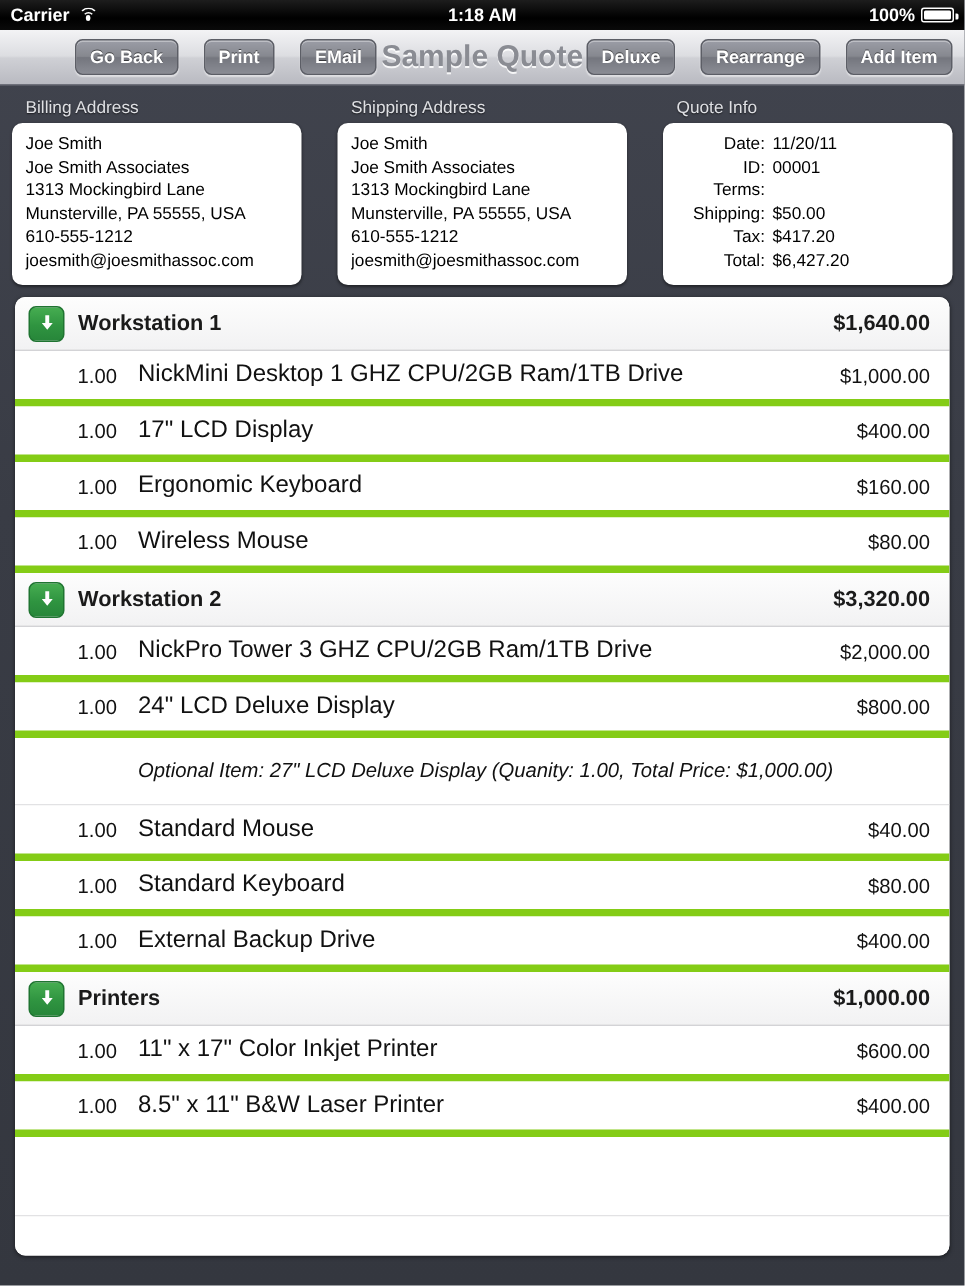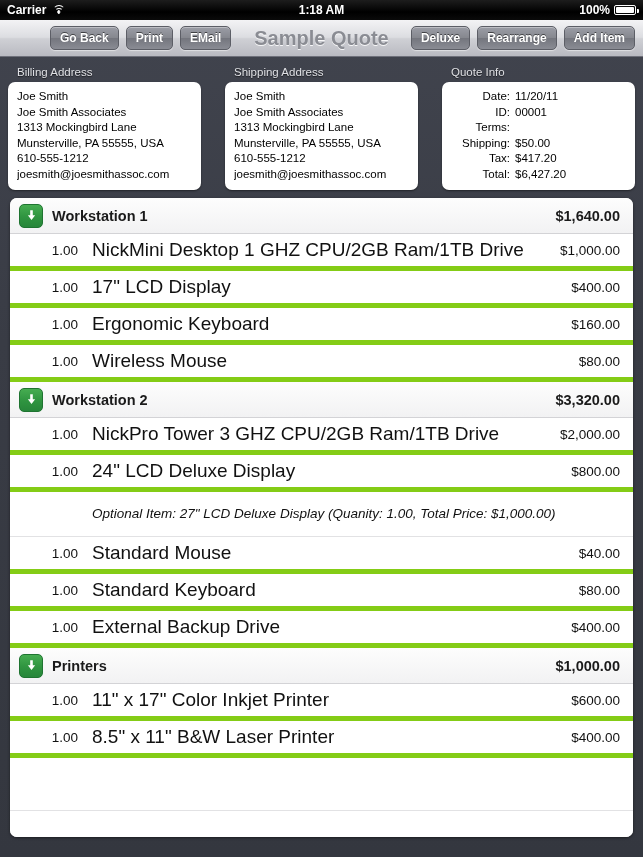--- a/index.html
+++ b/index.html
@@ -45,21 +45,21 @@
     width:2px; height:4px; background:#fff; border-radius:0 1px 1px 0; }
   .battery span { display:block; height:100%; background:#fff; border-radius:1px; }
 
   
   .toolbar {
     height:37px;
     background:linear-gradient(180deg,#f3f3f5 0%,#dcdde1 48%,#cfd0d5 52%,#b9bac1 100%);
     border-bottom:1px solid #6e707a;
     display:flex; align-items:center; padding:0 8px; position:relative;
   }
-  .tb-group { display:flex; gap:7px; z-index:2;padding-left:42px; }
+  .tb-group { display:flex; gap:17px; z-index:2;padding-left:42px; }
   .tb-group.right { margin-left:auto; }
   .btn {
     font-family:"Liberation Sans", sans-serif;
     font-size:12px; font-weight:bold; color:#fff;
     text-shadow:0 -1px 0 rgba(0,0,0,.55);
     padding:5px 9px; border-radius:5px;
     background:linear-gradient(180deg,#9b9da6 0%,#86888f 48%,#74767e 52%,#8a8c94 100%);
     border:1px solid #5c5e66;
     box-shadow:inset 0 1px 0 rgba(255,255,255,.35), 0 1px 1px rgba(255,255,255,.5);
     cursor:pointer; white-space:nowrap; line-height:1;
@@ -112,21 +112,21 @@
   .group-name { font-size:14.5px; font-weight:bold; color:#1a1a1a; flex:1 1 auto; }
   .group-total { font-size:14.5px; font-weight:bold; color:#1a1a1a; }
 
   .item-row {
     display:flex; align-items:center; min-height:37px;
     padding:0 13px 0 0; border-bottom:5px solid #84cc16;
     background:#fff; cursor:pointer;
   }
   .item-qty { flex:0 0 82px; text-align:right; padding-right:14px;
     font-size:13.5px; color:#111; }
-  .item-desc { flex:1 1 auto; font-size:19px; color:#111; }
+  .item-desc { flex:1 1 auto; font-size:16px; color:#111; }
   .item-price { font-size:13.5px; color:#111; white-space:nowrap; }
 
   .optional-row {
     padding:12px 22px 12px 82px; border-bottom:1px solid #e2e2e4; background:#fff;
     font-size:13.5px; font-style:italic; color:#111; line-height:20px;
   }
   .empty-row { height:53px; border-bottom:1px solid #e2e2e4; background:#fff; }
 </style>
 </head>
 <body>

